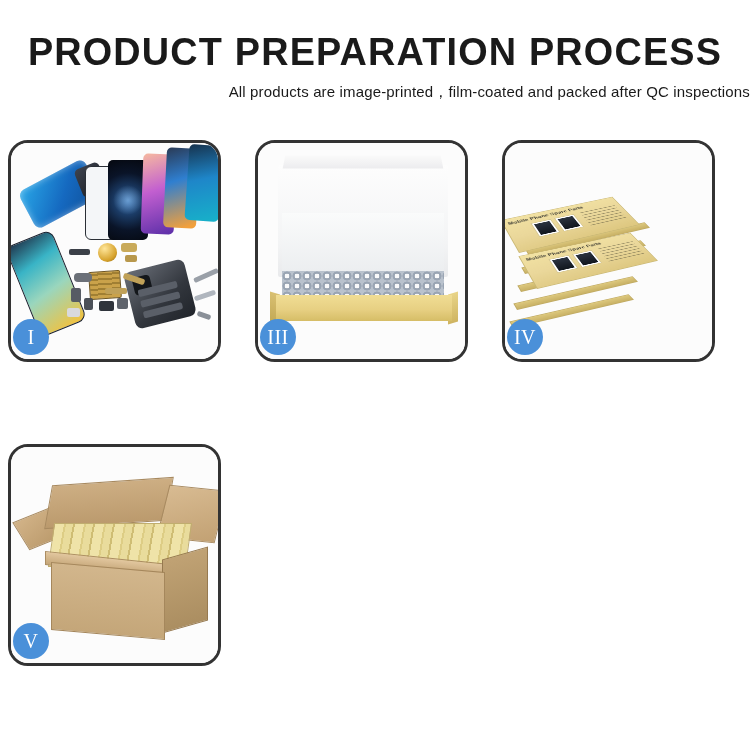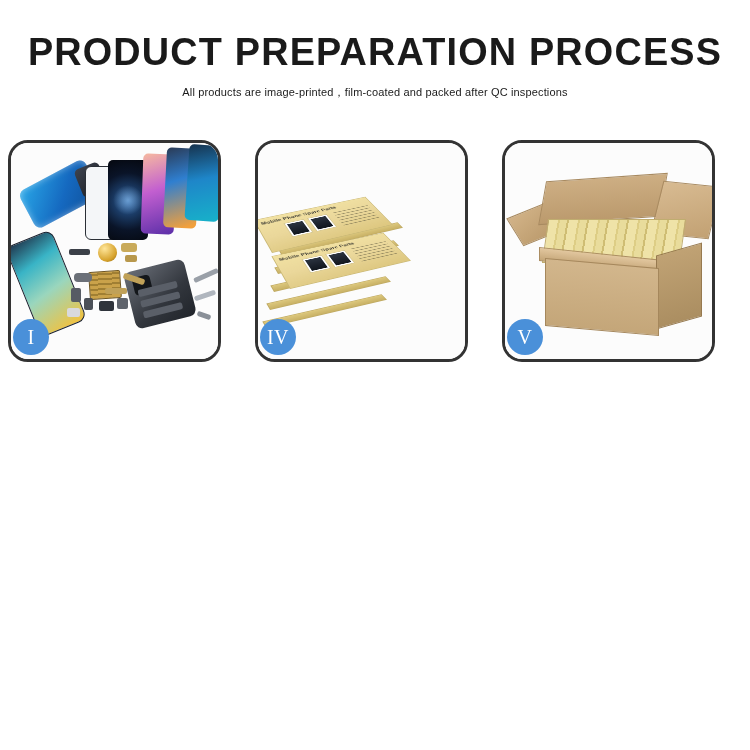--- a/index.html
+++ b/index.html
@@ -26,27 +26,28 @@
     font-weight: 700;
     color: #1a1a1a;
     letter-spacing: 1.2px;
     line-height: 44px;
     transform: scaleX(0.97);
     margin: 0;
     white-space: nowrap;
   }
   .page-subtitle {
     font-family: "Liberation Sans", sans-serif;
-    font-size: 11px;
+    font-size: 15px;
     font-weight: 400;
     color: #1a1a1a;
     letter-spacing: 0.15px;
     line-height: 22px;
     margin: 7px 0 0 0;
     white-space: nowrap;
+    text-align: right;
   }
 
   
   .grid {
     position: absolute;
     top: 140px;
     left: 8px;
     width: 734px;
     display: grid;
     grid-template-columns: repeat(3, 213px);
@@ -407,20 +408,31 @@
         <div class="smallpart sp11"></div>
         <div class="smallpart sp12"></div>
         <div class="smallpart sp13"></div>
         <div class="smallpart sp14"></div>
       </div>
     </div>
     <div class="badge">I</div>
   </div>
 
 
+  <div class="panel">
+    <div class="panel-inner">
+      <div class="p3-lid"></div>
+      <div class="p3-foam"></div>
+      <div class="p3-bubbles"></div>
+      <div class="p3-side-l"></div>
+      <div class="p3-side-r"></div>
+      <div class="p3-front"></div>
+    </div>
+    <div class="badge">III</div>
+  </div>
 
   <div class="panel">
     <div class="panel-inner">
       <div class="stack">
         <div class="sedge" style="left:2px;  top:150px;"></div>
         <div class="sedge" style="left:6px;  top:132px;"></div>
         <div class="sedge" style="left:10px; top:114px;"></div>
         <div class="sedge" style="left:14px; top:96px;"></div>
         <div class="sedge" style="left:18px; top:78px;"></div>
 

